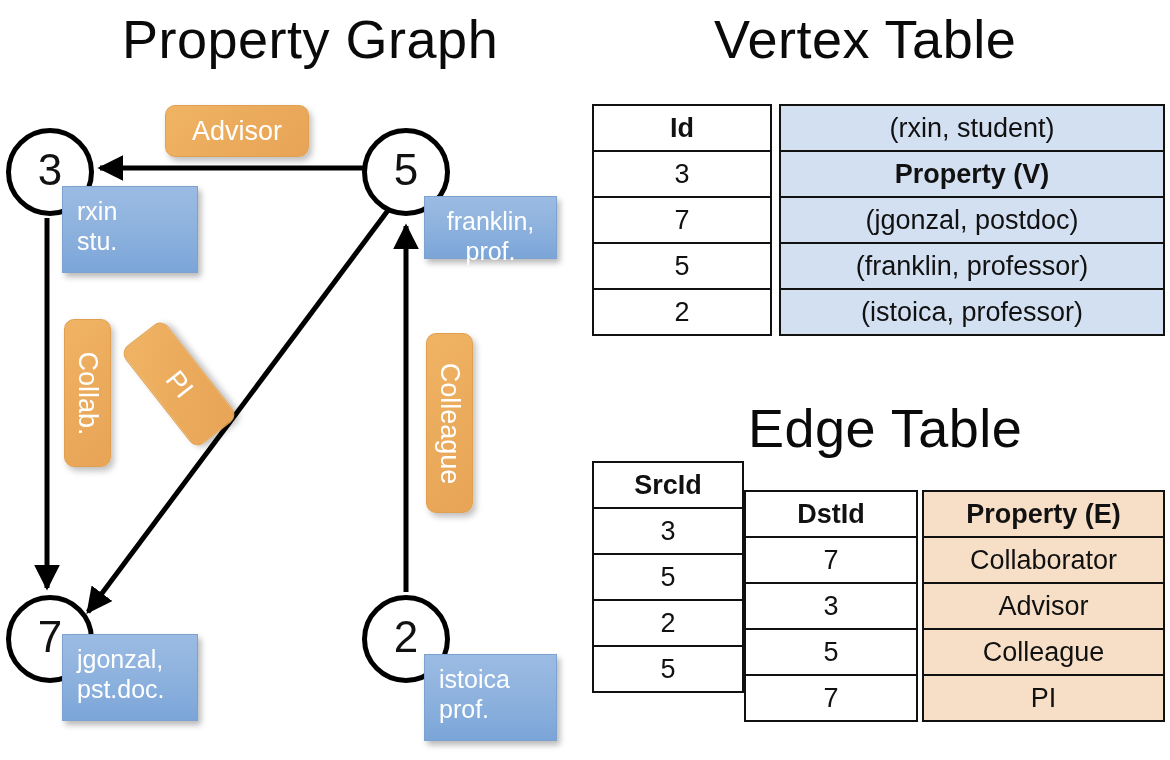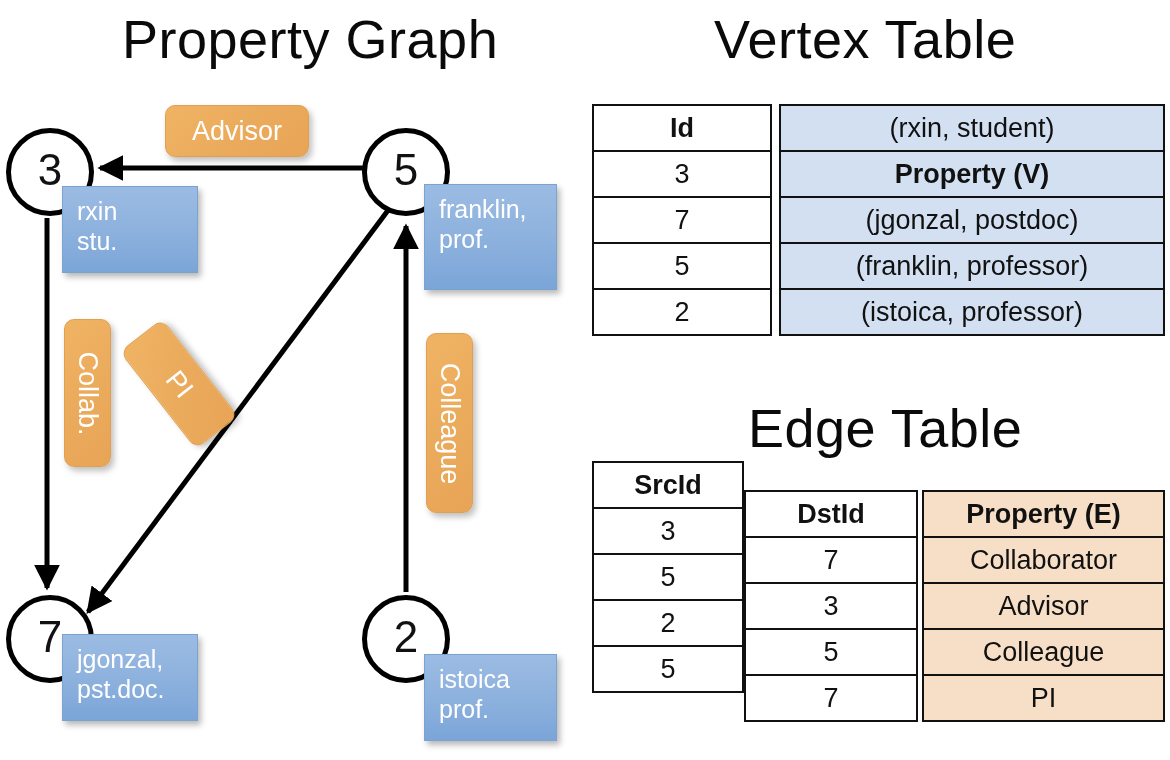--- a/index.html
+++ b/index.html
@@ -78,21 +78,21 @@
     color: #ffffff;
     font-size: 25px;
     font-weight: 300;
     line-height: 1.18;
     padding: 10px 14px;
     box-sizing: border-box;
     z-index: 4;
     font-family: "Liberation Sans", sans-serif;
   }
   #prop-rxin     { left: 62px;  top: 186px; width: 136px; height: 87px; }
-  #prop-franklin { left: 424px; top: 184px; width: 133px; height: 106px; }
+  #prop-franklin { left: 424px; top: 196px; width: 133px; height: 63px; text-align: center; }
   #prop-jgonzal  { left: 62px;  top: 634px; width: 136px; height: 87px; }
   #prop-istoica  { left: 424px; top: 654px; width: 133px; height: 87px; }
 
   
   .edge-label {
     position: absolute;
     border-radius: 10px;
     background: linear-gradient(135deg, #f0b364 0%, #ebab5c 50%, #e8a457 100%);
     border: 1px solid #e0a04f;
     box-shadow: 3px 4px 6px rgba(0,0,0,0.25);

